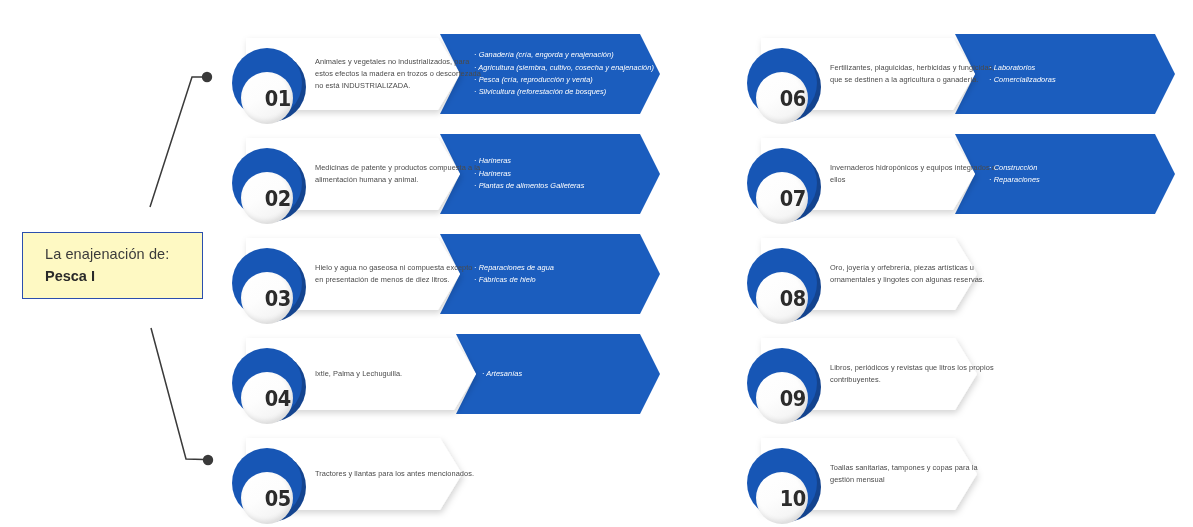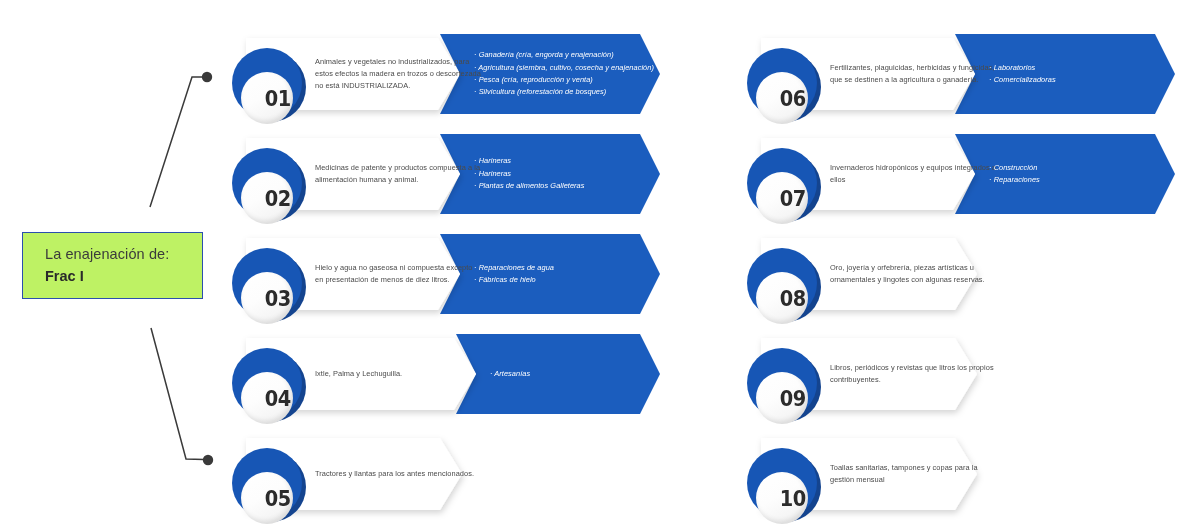--- a/index.html
+++ b/index.html
@@ -8,21 +8,21 @@
     background:#ffffff;
     font-family:"Liberation Sans", sans-serif;
     overflow:hidden;
     position:relative;
   }
   #stage{position:absolute;left:0;top:0;width:1193px;height:527px;}
 
   
   .label-box{
     position:absolute;left:22px;top:232px;width:181px;height:67px;
-    border:1.6px solid #2B4FAE;background:#bef264;box-sizing:border-box;
+    border:1.6px solid #2B4FAE;background:#fef9c3;box-sizing:border-box;
     display:flex;flex-direction:column;justify-content:center;
     padding-left:22px;
   }
   .label-line1{font-size:14.5px;color:#3B3B3B;letter-spacing:.1px;line-height:1.45;}
   .label-line2{font-size:14.5px;color:#2A2A2A;font-weight:bold;line-height:1.45;}
 
   
   .connector{position:absolute;left:0;top:0;width:1193px;height:527px;pointer-events:none;}
 
   
@@ -72,42 +72,42 @@
     position:absolute;left:242px;top:0;width:215px;height:100px;
     display:flex;align-items:center;
   }
   .bullets ul{margin:0;padding:0;list-style:none;}
   .bullets li{
     font-size:7.4px;line-height:1.68;color:#FFFFFF;letter-spacing:.05px;
     white-space:nowrap;
     font-style:italic;
   }
   .bullets li:before{content:"· ";}
-  .bullets.shift{left:258px;}
+  .bullets.shift{left:250px;}
 </style>
 </head>
 <body>
 
 <div id="stage">
 
   <svg class="connector" viewBox="0 0 1193 527">
     <defs>
       <filter id="softshadow" x="-30%" y="-30%" width="170%" height="190%">
         <feDropShadow dx="1.5" dy="3" stdDeviation="3.2" flood-color="#000000" flood-opacity="0.17"></feDropShadow>
       </filter>
     </defs>
     <path d="M150 207 L192 77 L203 77" stroke="#3A3A3A" stroke-width="1.5" fill="none"></path>
     <circle cx="207" cy="77" r="5.2" fill="#3A3A3A"></circle>
     <path d="M151 328 L186 459 L204 459.5" stroke="#3A3A3A" stroke-width="1.5" fill="none"></path>
     <circle cx="208" cy="460" r="5.2" fill="#3A3A3A"></circle>
   </svg>
 
   <div class="label-box">
     <div class="label-line1">La enajenación de:</div>
-    <div class="label-line2">Frac I</div>
+    <div class="label-line2">Pesca I</div>
   </div>
 
   <div id="rows">
       <div class="row left" style="top: 24px;">
         <svg class="arrows" viewBox="0 0 470 100">
           <defs>
             <filter id="softshadow" x="-30%" y="-30%" width="170%" height="190%">
               <feDropShadow dx="1.5" dy="3" stdDeviation="3.2" flood-color="#000000" flood-opacity="0.17"></feDropShadow>
             </filter>
           </defs>

